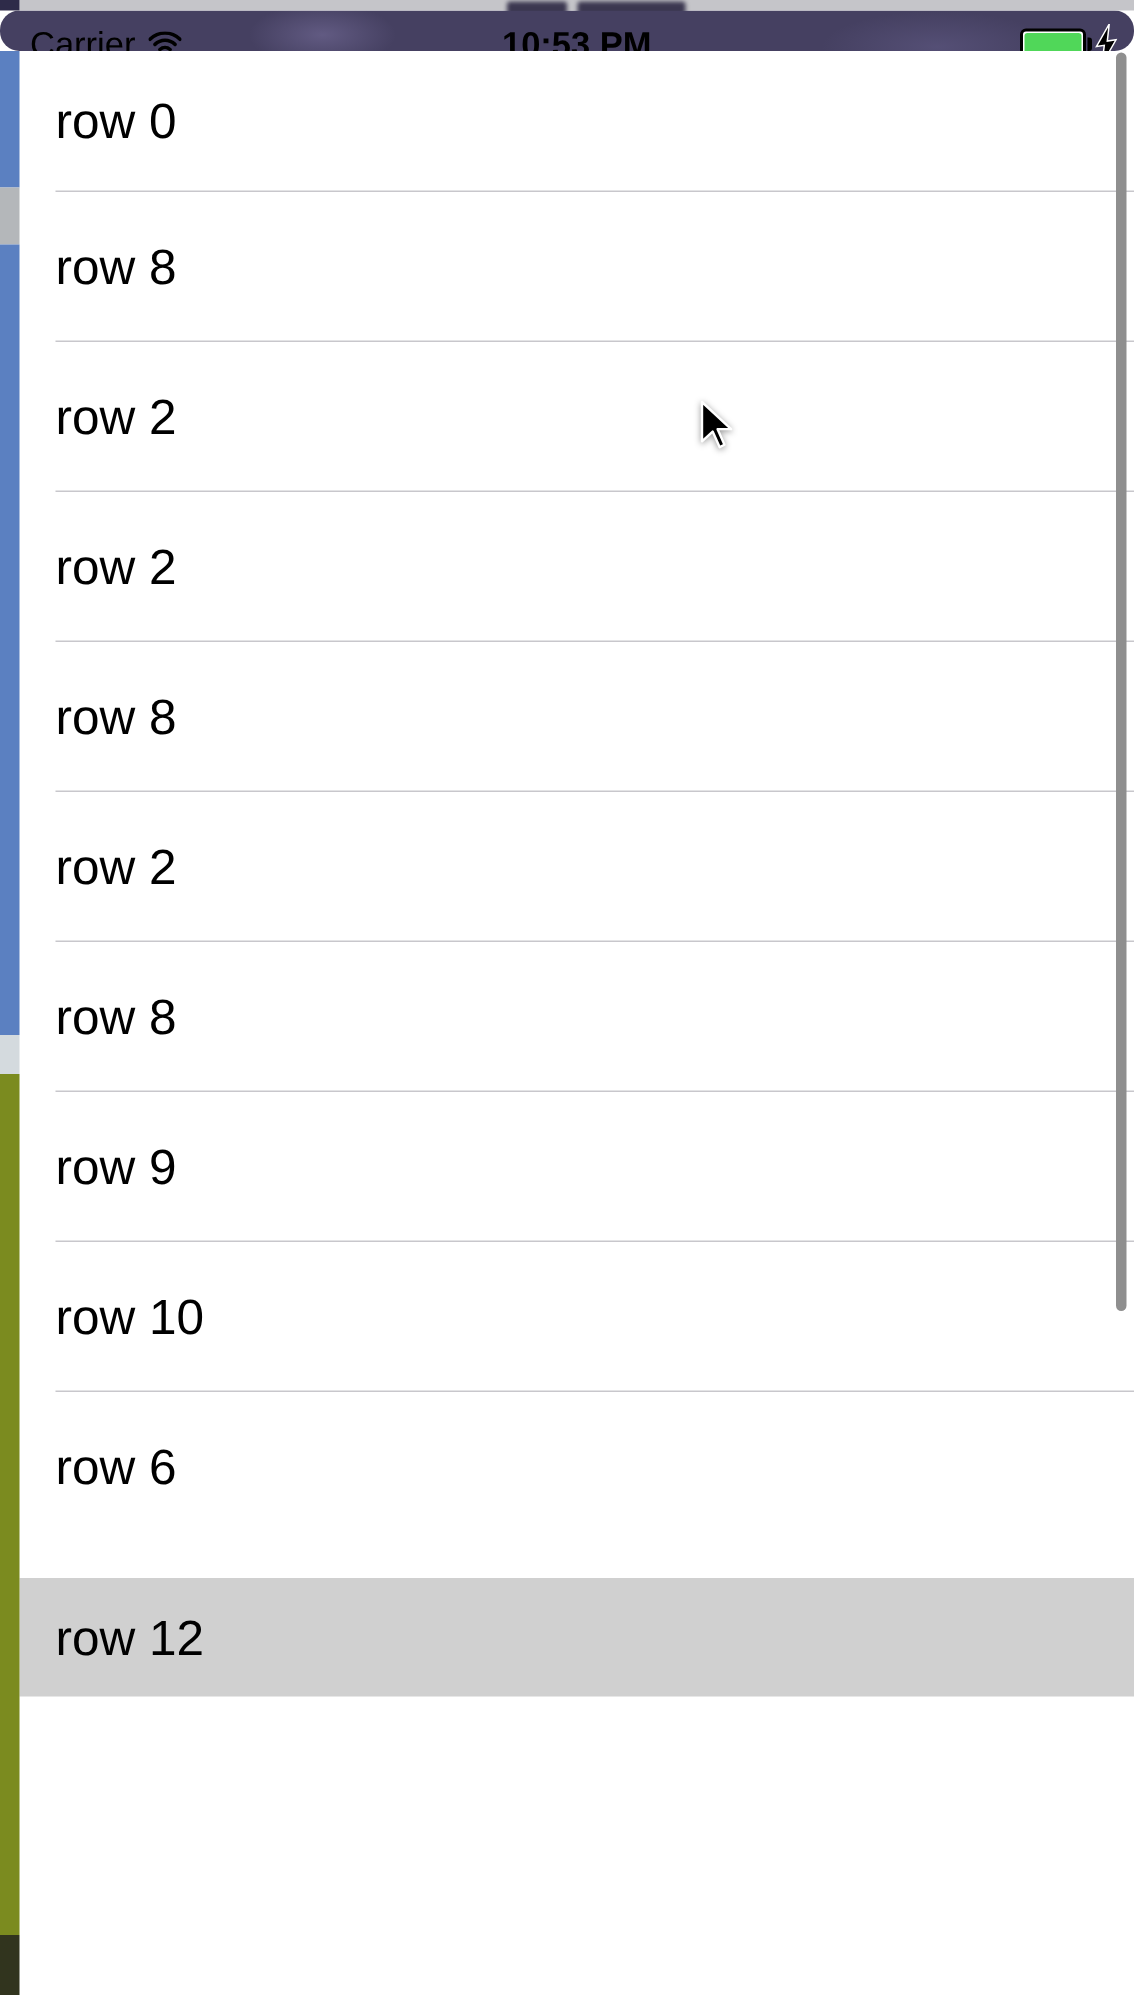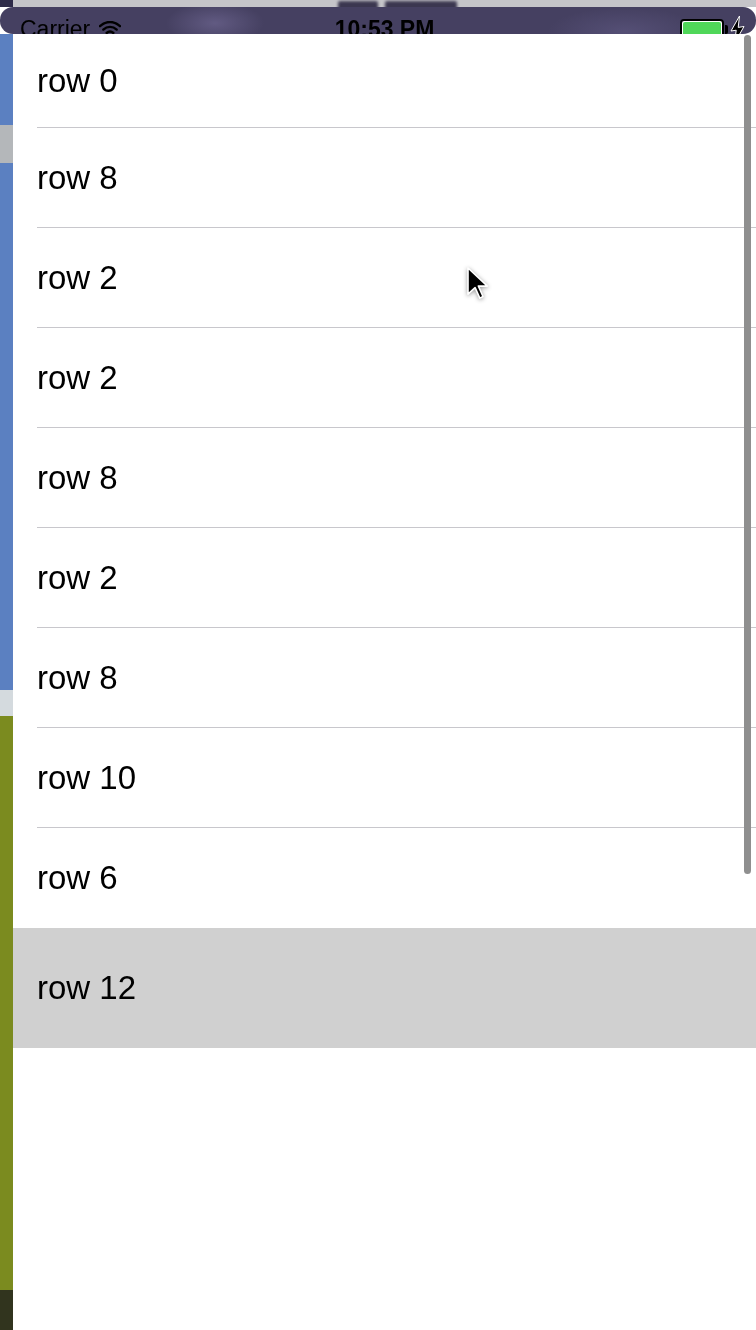--- a/index.html
+++ b/index.html
@@ -51,21 +51,21 @@
   .seg-olive  { top:716px; height:574px;}
   .seg-dark   { top:1290px;height:40px; }
 
   
   .table { position:absolute; left:13px; top:34px; right:0; bottom:0; background:#fff; }
   .row {
     position:relative; height:100px; display:flex; align-items:center;
     padding-left:24px; background:#fff;
   }
   .row:first-child { height:94px; }
-  .row.selected { height:120px; }
+  .row.selected { height:79px;margin-top:24px; }
   .row::after {
     content:""; position:absolute; left:24px; right:0; bottom:0; height:1px;
     background:#c8c7cc;
   }
   .row.no-sep::after { display:none; }
   .row-label { font-size:33px; color:#000;text-align:right; }
 
   
   .scrollbar {
     position:absolute; left:744px; top:35px; width:7px; height:839px;
@@ -124,20 +124,23 @@
       <div class="row">
     <span class="row-label">row 8</span>
   </div>
       <div class="row">
     <span class="row-label">row 2</span>
   </div>
       <div class="row">
     <span class="row-label">row 8</span>
   </div>
       <div class="row">
+    <span class="row-label">row 9</span>
+  </div>
+      <div class="row">
     <span class="row-label">row 10</span>
   </div>
       <div class="row no-sep">
     <span class="row-label">row 6</span>
   </div>
       <div class="row selected no-sep" style="background: rgb(208, 208, 208);">
     <span class="row-label">row 12</span>
   </div>
     </div>
 

